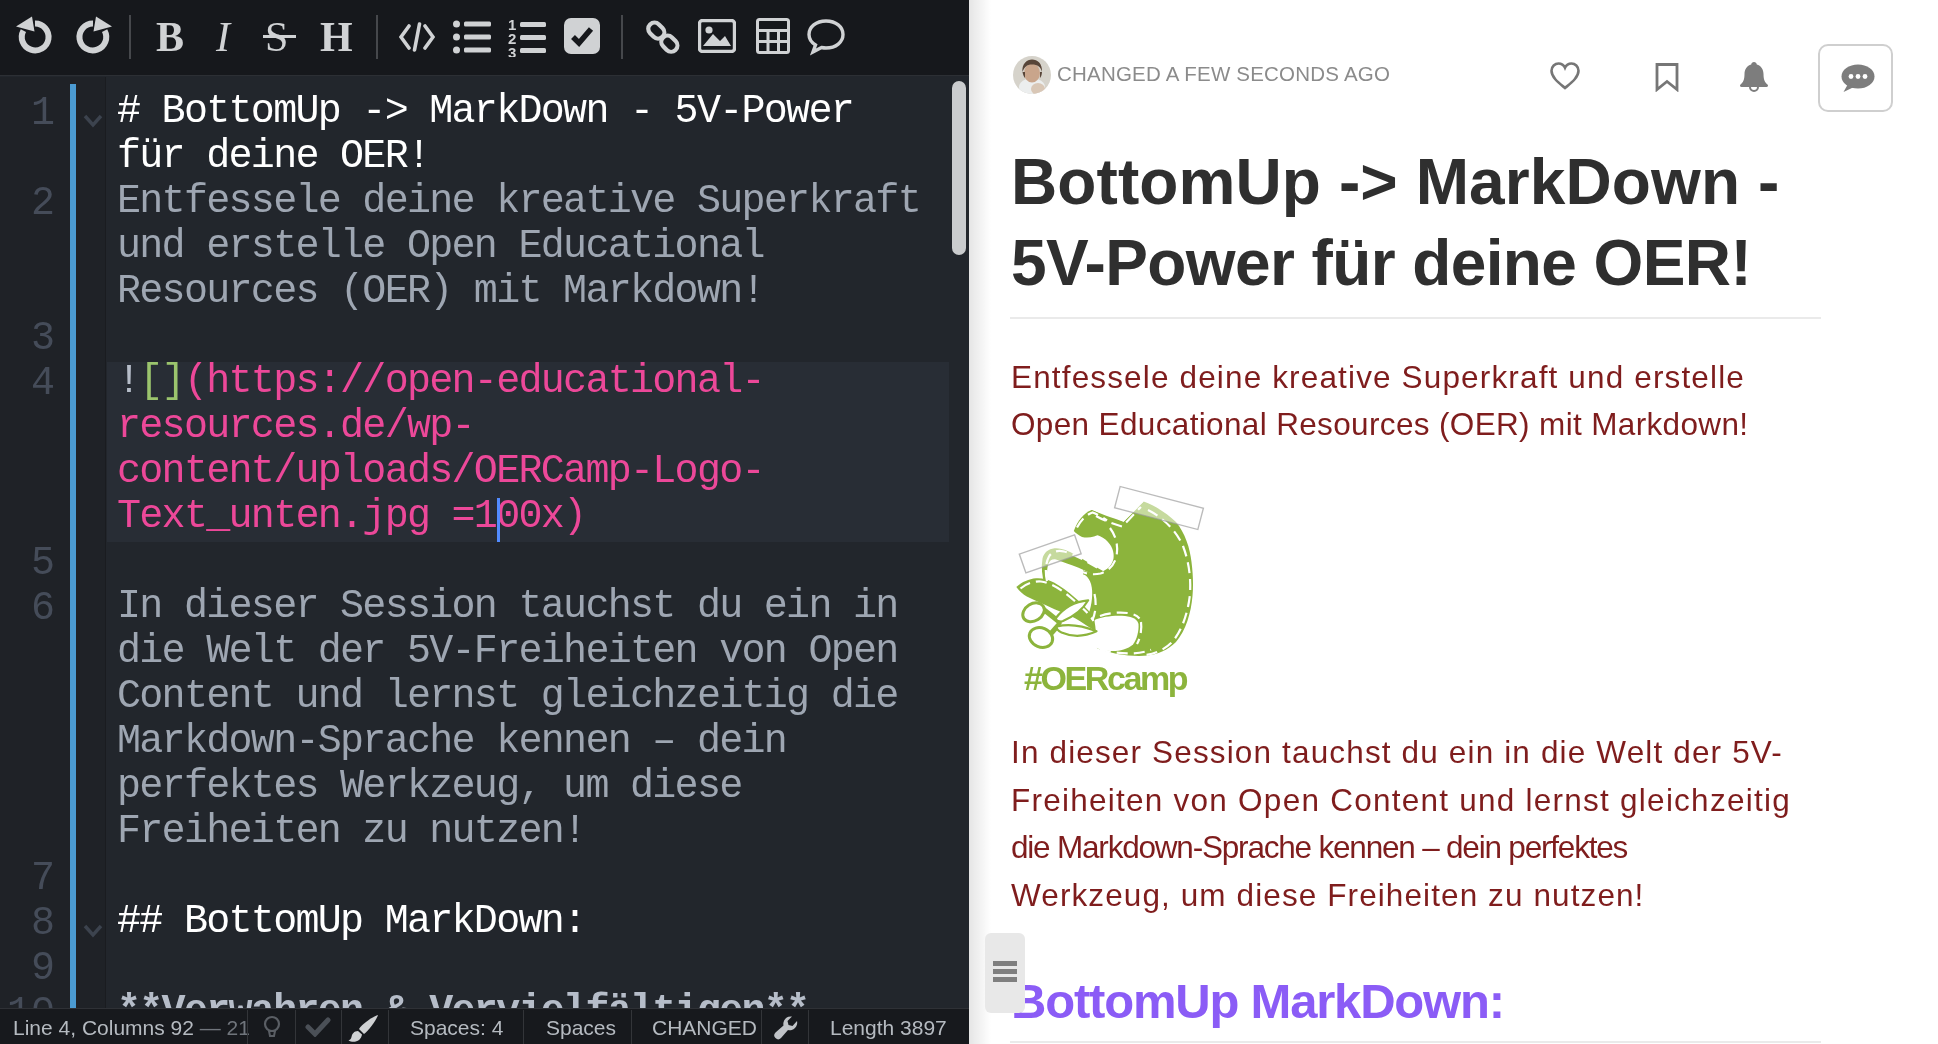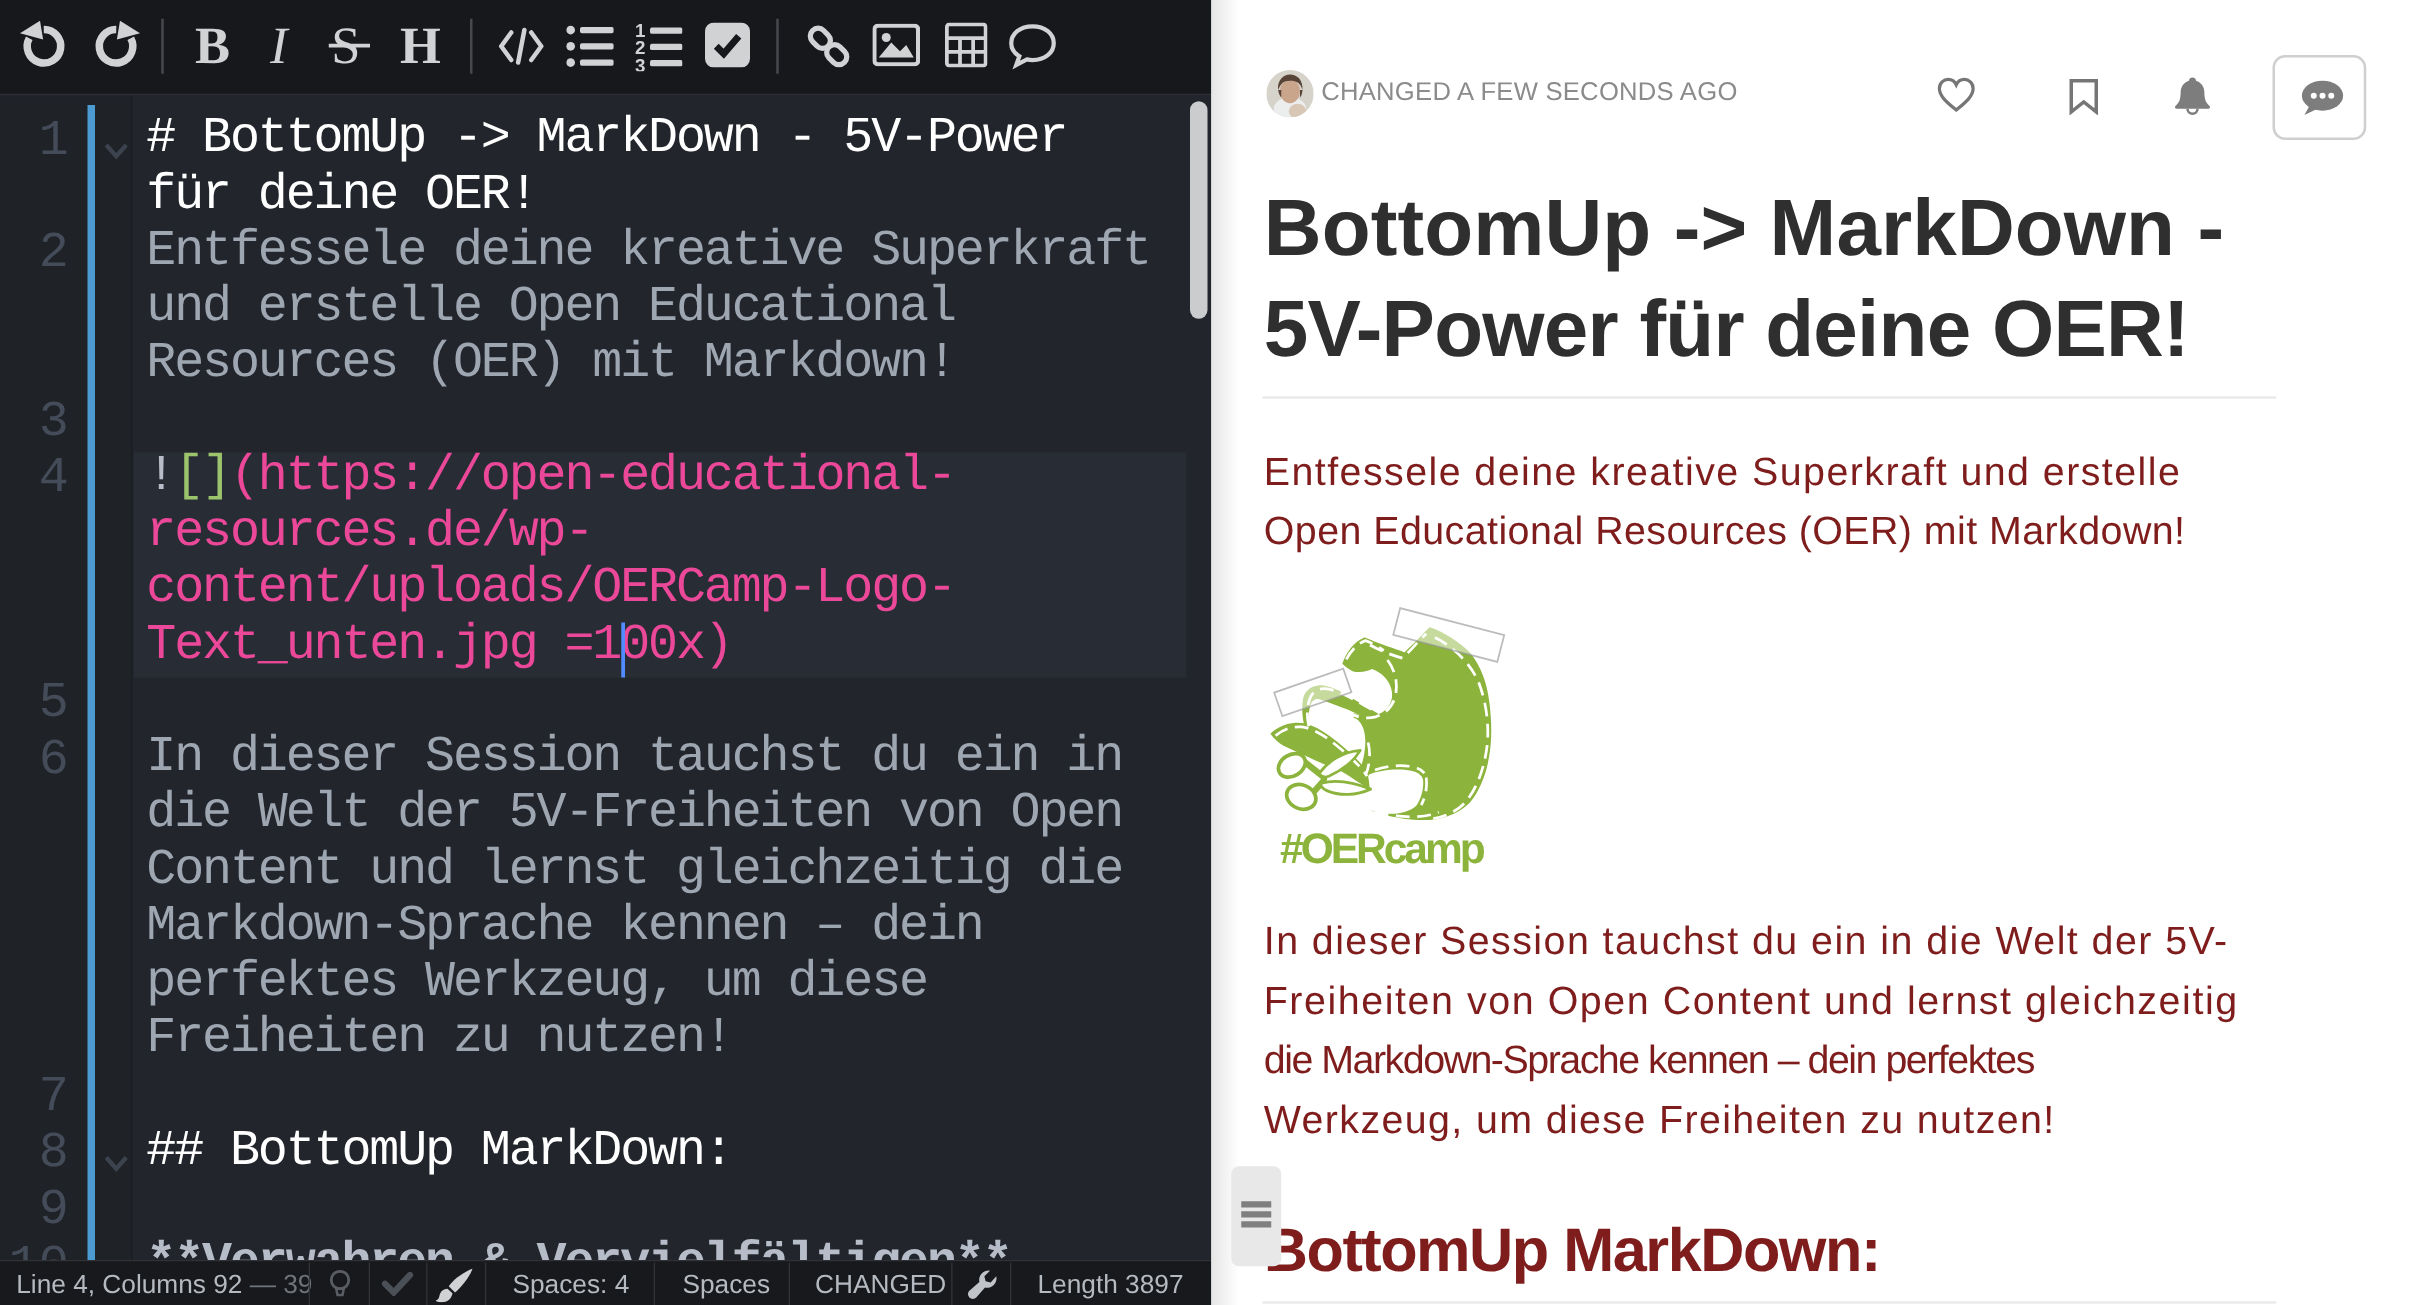--- a/index.html
+++ b/index.html
@@ -56,21 +56,21 @@
     border-radius:50%; overflow:hidden; }
   #changed { position:absolute; left:1057px; top:62px; font-size:20.5px;
     color:#8b8b8b; letter-spacing:0.2px; }
   #h1 { position:absolute; left:1011px; top:142px; width:830px;
     font-size:64px; font-weight:bold; color:#2f2f2f; line-height:81px; letter-spacing:0.1px; }
   #h1line { position:absolute; left:1010px; top:317px; width:811px; height:2px;
     background:#eaeaea; }
   .para { position:absolute; left:1011px; font-size:31.5px; color:#7f1d1d;
     line-height:47.5px; letter-spacing:0.25px; }
   #h2 { position:absolute; left:1011px; top:971px; font-size:49px;
-    font-weight:bold; color:#7f1d1d; line-height:60px; letter-spacing:-1.2px; }
+    font-weight:bold; color:#8b5cf6; line-height:60px; letter-spacing:-1.2px; }
   #h2line { position:absolute; left:1010px; top:1041px; width:811px; height:2px;
     background:#eaeaea; }
   #handle { position:absolute; left:16px; top:933px; width:40px; height:80px;
     background:#e8e8e8; border-radius:6px; }
   .hbar { position:absolute; left:8px; width:24px; height:5px; background:#7f7f7f; }
   #combtn { position:absolute; left:1818px; top:44px; width:75px; height:68px;
     border:2px solid #cfcfcf; border-radius:10px; background:#fff; }
 </style>
 </head>
 <body>
@@ -158,21 +158,21 @@
         </svg>
       <svg class="chev" style="top:847px;" width="20" height="14" viewBox="0 0 20 14">
           <path d="M2 2 L10 11 L18 2" fill="none" stroke="#3c434e" stroke-width="3.4"></path>
         </svg>
       <div id="code"><div class="row tok-h"># BottomUp -&gt; MarkDown - 5V-Power</div><div class="row tok-h">für deine OER!</div><div class="row">Entfessele deine kreative Superkraft</div><div class="row">und erstelle Open Educational</div><div class="row">Resources (OER) mit Markdown!</div><div class="row"> </div><div class="row"><span style="color:#b6bdc9;">!</span><span class="tok-br">[]</span><span class="tok-url">(https://open-educational-</span></div><div class="row tok-url">resources.de/wp-</div><div class="row tok-url">content/uploads/OERCamp-Logo-</div><div class="row tok-url">Text_unten.jpg =100x)</div><div class="row"> </div><div class="row">In dieser Session tauchst du ein in</div><div class="row">die Welt der 5V-Freiheiten von Open</div><div class="row">Content und lernst gleichzeitig die</div><div class="row">Markdown-Sprache kennen – dein</div><div class="row">perfektes Werkzeug, um diese</div><div class="row">Freiheiten zu nutzen!</div><div class="row"> </div><div class="row tok-h">## BottomUp MarkDown:</div><div class="row"> </div><div class="row tok-b">**Verwahren &amp; Vervielfältigen**</div></div>
       <div id="cursor"></div>
       <div id="escroll"></div>
     </div>
 
     <div id="statusbar">
-      <div class="sbtxt" style="left:13px;">Line 4, Columns 92 <span style="color:#70757c;">— 39</span></div>
+      <div class="sbtxt" style="left:13px;">Line 4, Columns 92 <span style="color:#70757c;">— 21</span></div>
       <div class="sbdiv" style="left:247px;"></div>
       <svg style="position:absolute;left:261px;top:6px;" width="22" height="24" viewBox="0 0 22 24">
         <circle cx="11" cy="9" r="7" fill="none" stroke="#5a5e64" stroke-width="2.2"></circle>
         <path d="M8 16 L14 16 L13 21 L9 21 Z" fill="none" stroke="#5a5e64" stroke-width="2"></path>
       </svg>
       <div class="sbdiv" style="left:295px;"></div>
       <svg style="position:absolute;left:305px;top:8px;" width="26" height="20" viewBox="0 0 26 20">
         <path d="M3 10 L10 17 L23 3" fill="none" stroke="#4b5057" stroke-width="5" stroke-linecap="round"></path>
       </svg>
       <div class="sbdiv" style="left:341px;"></div>

